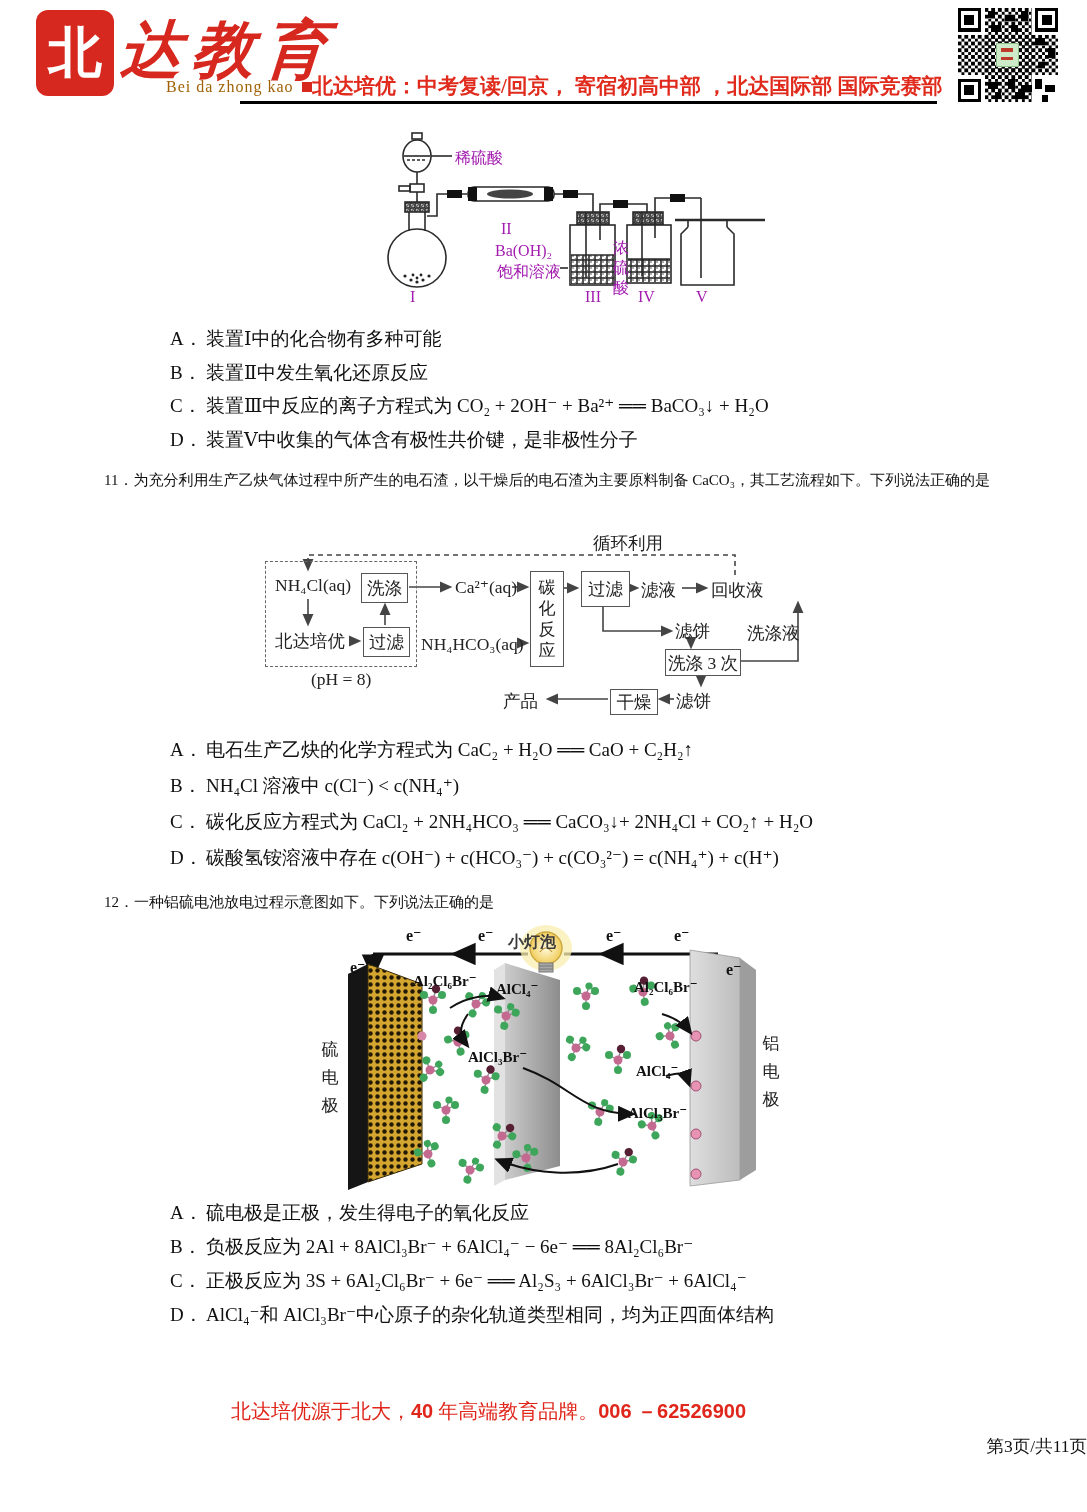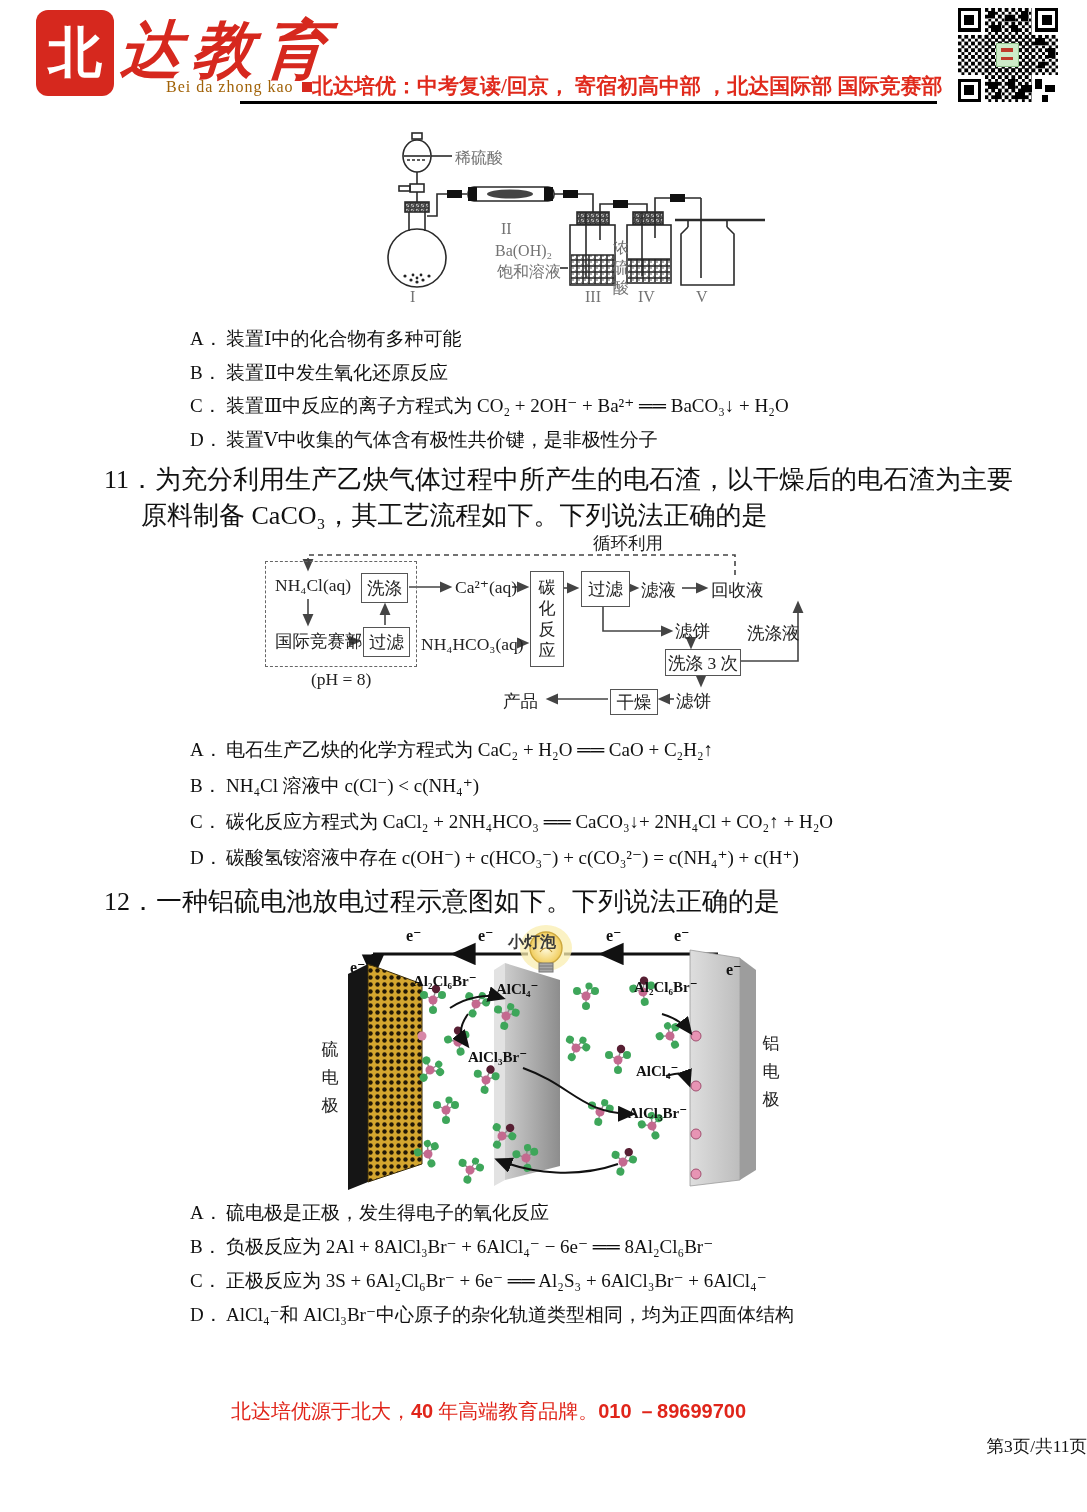--- a/index.html
+++ b/index.html
@@ -12,28 +12,28 @@
         border-radius:10px;display:flex;align-items:center;justify-content:center;
         color:#fff;font-size:54px;font-weight:bold;box-shadow:0 0 0 2px #d6281e;}
   .brand{position:absolute;left:120px;top:8px;font-size:62px;font-weight:900;color:#d6281e;
          font-style:italic;letter-spacing:10px;transform:skewX(-4deg);white-space:nowrap;}
   .brand-sub{position:absolute;left:166px;top:78px;font-size:16px;color:#a16207;letter-spacing:1px;}
   .brand-sub .sq{display:inline-block;width:10px;height:10px;background:#d6281e;margin-left:8px;}
   .tagline{position:absolute;left:312px;top:72px;font-size:21px;font-weight:600;color:#e02a1c;white-space:nowrap;}
   .hrule{position:absolute;left:240px;top:101px;width:697px;height:3px;background:#000;}
 
   
-  .stem{position:absolute;left:104px;width:886px;font-size:26px;line-height:36px;
+  .stem{position:absolute;left:104px;width:886px;font-size:15px;line-height:36px;
         padding-left:37px;text-indent:-37px;}
   .opts{position:absolute;left:170px;font-size:19px;}
-  .opt-row{white-space:nowrap;margin-left:20px;}
+  .opt-row{white-space:nowrap;}
   .opt-label{display:inline-block;width:36px;}
 
   
-  .ap-label{position:absolute;font-size:16px;white-space:nowrap;color:#737373;}
+  .ap-label{position:absolute;font-size:16px;white-space:nowrap;color:#a21caf;}
   .vert{word-break:break-all;white-space:normal;line-height:1.25;text-align:center;}
 
   .fc{position:absolute;left:253px;top:533px;width:600px;height:192px;font-size:17.5px;}
   .fc-label{position:absolute;white-space:nowrap;color:#222;}
   .fc-box{position:absolute;border:1.6px solid #555;background:#fff;display:flex;
           align-items:center;justify-content:center;color:#222;}
   .fc-dash{position:absolute;border:1.6px dashed #666;}
 
   .bat{position:absolute;left:318px;top:918px;width:465px;height:276px;}
   .bat-label{position:absolute;font-weight:bold;font-size:15px;color:#111;white-space:nowrap;}
@@ -228,21 +228,21 @@
       <line x1="438" y1="107" x2="438" y2="114" marker-end="url(#ahF)"></line>
       <path d="M486,128 H545 V70" marker-end="url(#ahF)"></path>
       <line x1="448" y1="141" x2="448" y2="152" marker-end="url(#ahF)"></line>
       <line x1="421" y1="166" x2="407" y2="166" marker-end="url(#ahF)"></line>
       <line x1="355" y1="166" x2="295" y2="166" marker-end="url(#ahF)"></line>
     </svg>
     <div class="fc-dash" style="left:12px;top:28px;width:150px;height:104px"></div>
     <div class="fc-label" style="left:340px;top:-2px">循环利用</div>
     <div class="fc-label" style="left:22px;top:42px">NH₄Cl(aq)</div>
     <div class="fc-box" style="left:108px;top:40px;width:45px;height:28px">洗涤</div>
-    <div class="fc-label" style="left:22px;top:96px">国际竞赛部</div>
+    <div class="fc-label" style="left:22px;top:96px">北达培优</div>
     <div class="fc-box" style="left:110px;top:94px;width:45px;height:28px">过滤</div>
     <div class="fc-label" style="left:58px;top:136px">(pH = 8)</div>
     <div class="fc-label" style="left:202px;top:44px">Ca²⁺(aq)</div>
     <div class="fc-label" style="left:168px;top:101px">NH₄HCO₃(aq)</div>
     <div class="fc-box" style="left:277px;top:38px;width:32px;height:94px">
       <div class="vert" style="width:20px;font-size:17px">碳化反应</div>
     </div>
     <div class="fc-box" style="left:328px;top:38px;width:47px;height:34px">过滤</div>
     <div class="fc-label" style="left:388px;top:45px">滤液</div>
     <div class="fc-label" style="left:458px;top:45px">回收液</div>
@@ -397,17 +397,17 @@
   </div>
 
   <div class="opts" style="top:1196px;line-height:34px">
     <div class="opt-row"><span class="opt-label">A．</span><span>硫电极是正极，发生得电子的氧化反应</span></div>
     <div class="opt-row"><span class="opt-label">B．</span><span>负极反应为 2Al + 8AlCl₃Br⁻ + 6AlCl₄⁻ − 6e⁻ ══ 8Al₂Cl₆Br⁻</span></div>
     <div class="opt-row"><span class="opt-label">C．</span><span>正极反应为 3S + 6Al₂Cl₆Br⁻ + 6e⁻ ══ Al₂S₃ + 6AlCl₃Br⁻ + 6AlCl₄⁻</span></div>
     <div class="opt-row"><span class="opt-label">D．</span><span>AlCl₄⁻和 AlCl₃Br⁻中心原子的杂化轨道类型相同，均为正四面体结构</span></div>
   </div>
 
   <div class="footer-red">
-    <span>北达培优源于北大，</span><span class="b">40</span><span> 年高端教育品牌。</span><span class="b">010 －89699700</span>
+    <span>北达培优源于北大，</span><span class="b">40</span><span> 年高端教育品牌。</span><span class="b">006 －62526900</span>
   </div>
   <div class="page-info">第3页/共11页</div>
 
 </div>
 
 </body></html>

